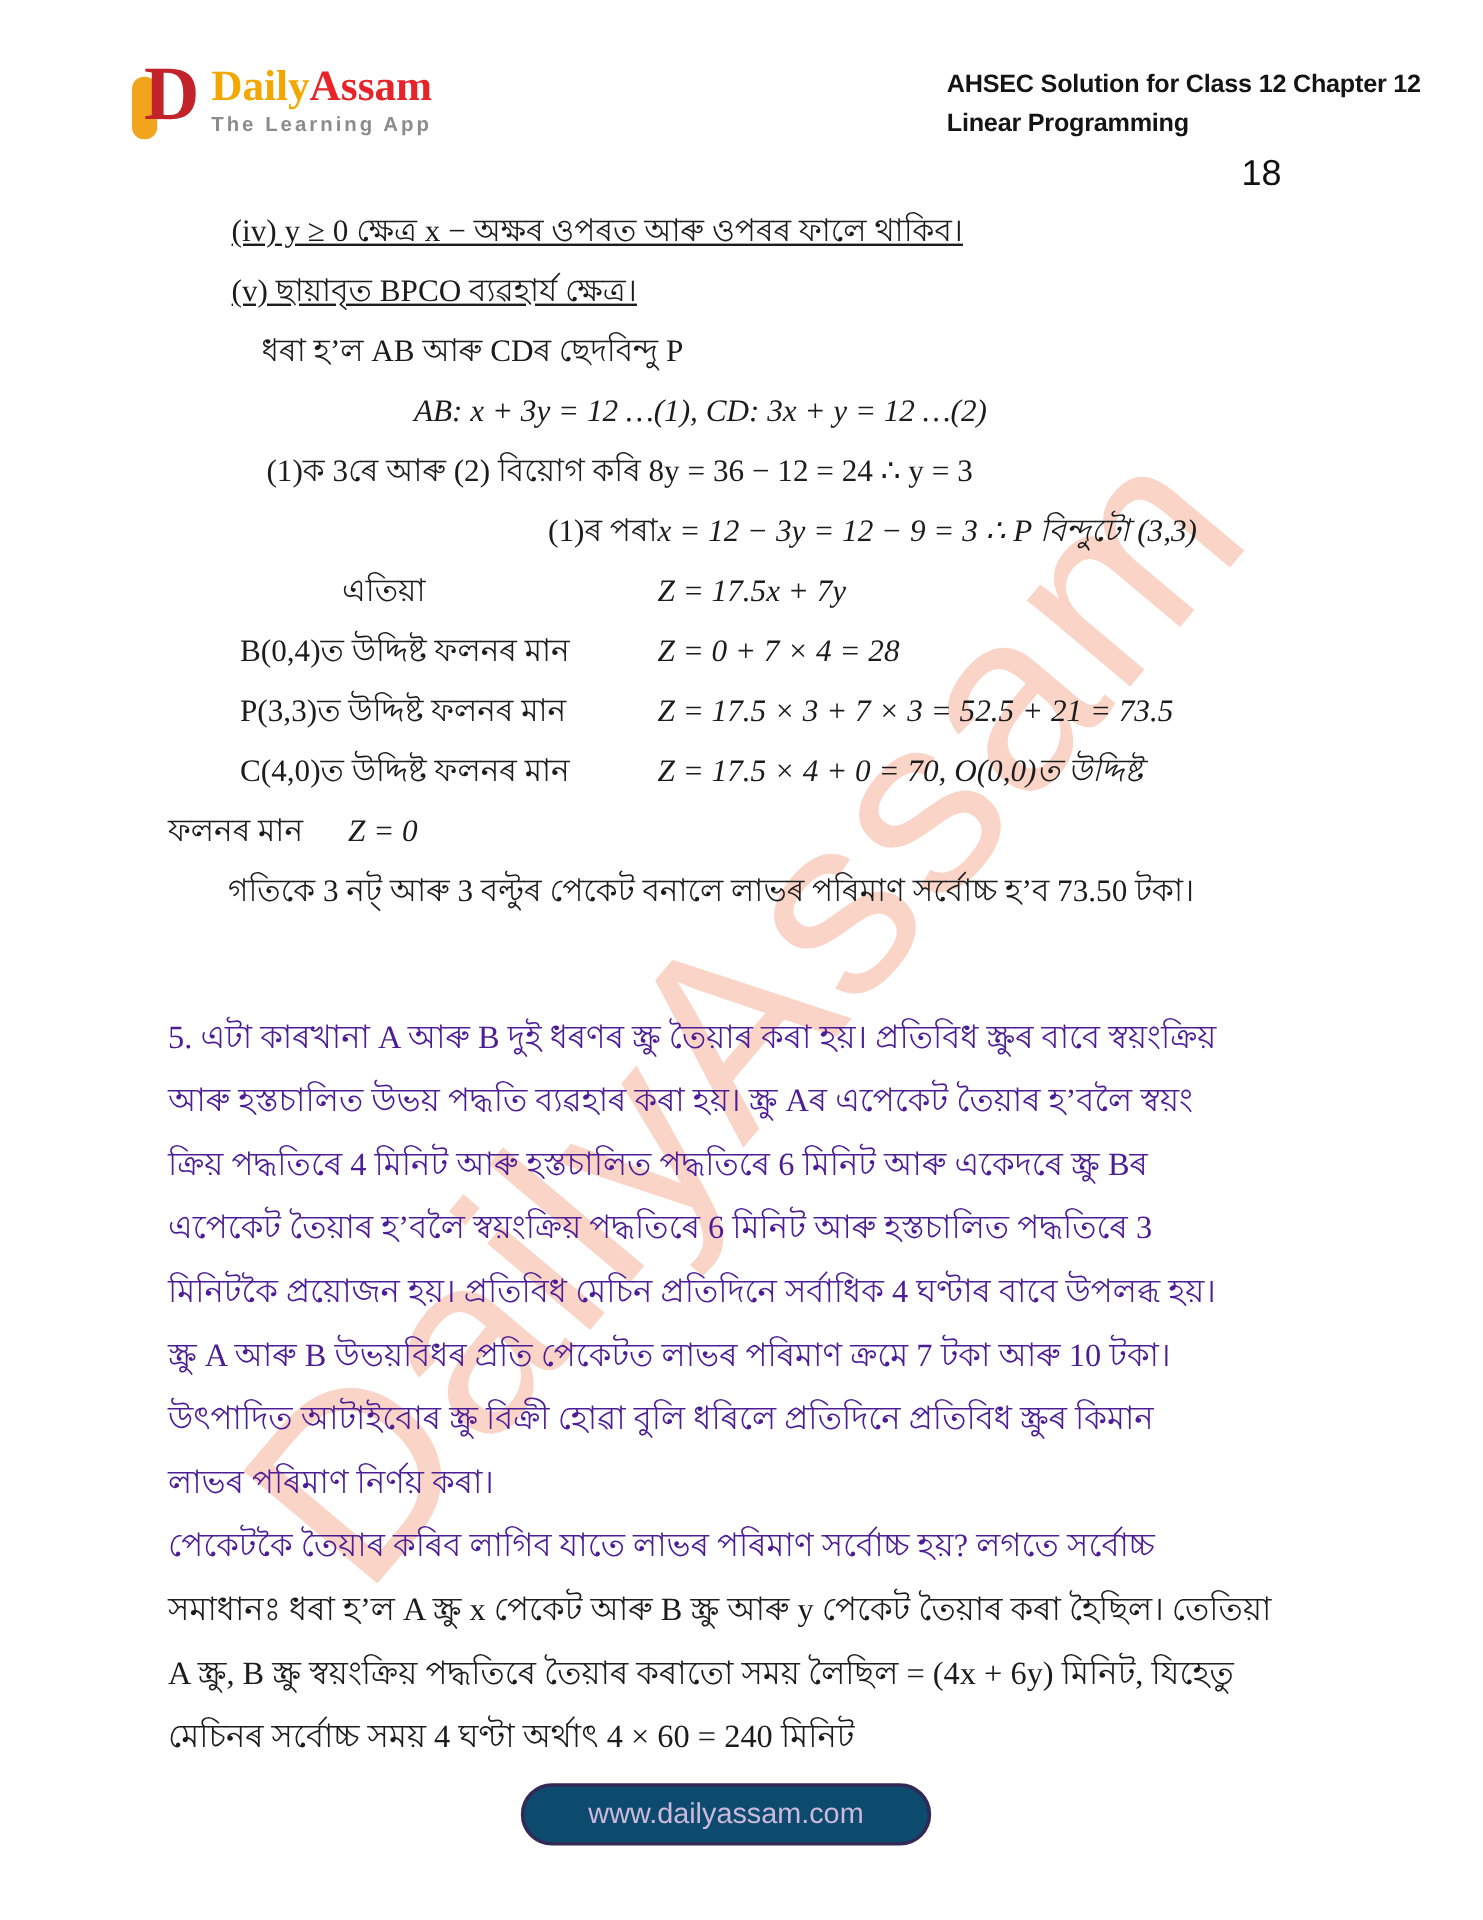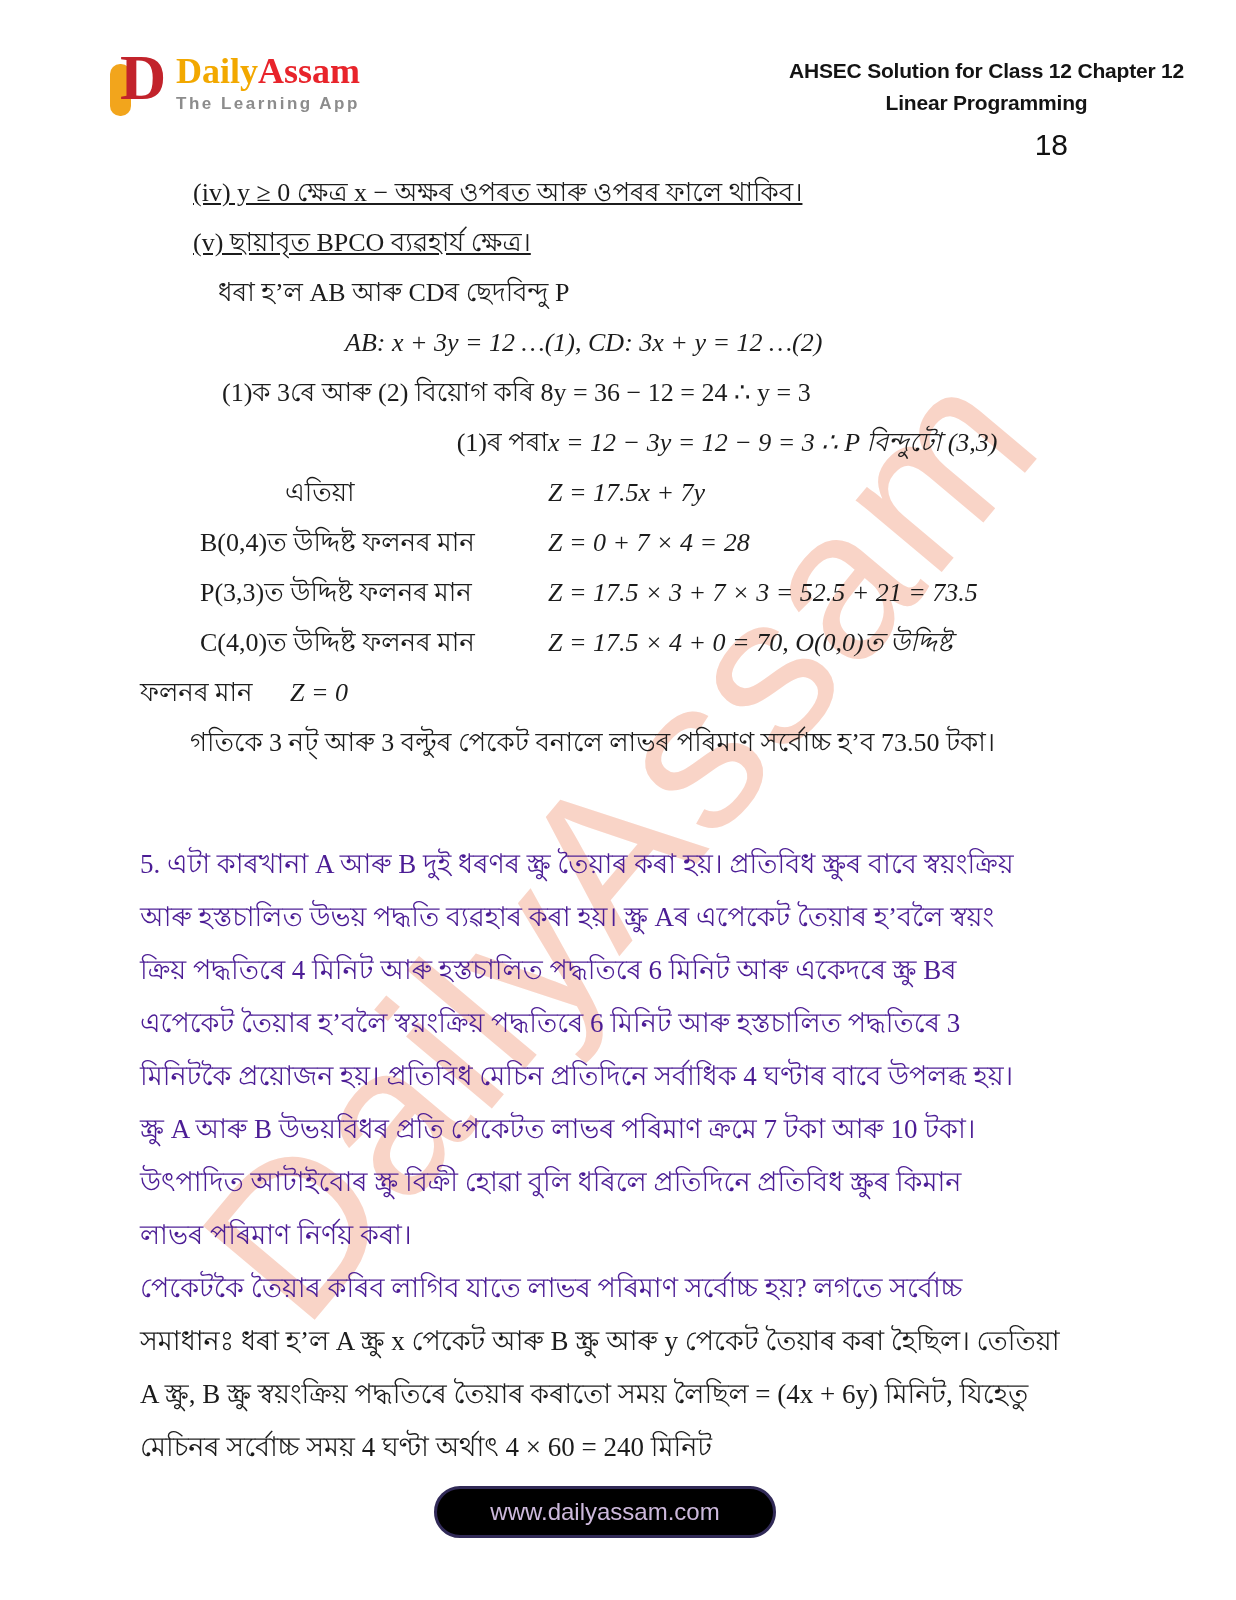--- a/index.html
+++ b/index.html
@@ -20,21 +20,21 @@
                   background:#F2A51C;border-radius:10px;}
   .logo-icon .dee{position:absolute;left:10px;top:-8px;font-family:"Liberation Serif",serif;
                   font-weight:bold;font-size:64px;line-height:68px;color:#C2232B;}
   .brand{display:flex;flex-direction:column;}
   .brand-name{font-family:"Liberation Serif",serif;font-weight:bold;font-size:36px;line-height:38px;}
   .brand-name .w1{color:#F2A800;}
   .brand-name .w2{color:#E8242B;}
   .brand-tagline{font-family:"Liberation Sans",sans-serif;font-weight:bold;color:#8c8c8c;
                  font-size:17px;letter-spacing:2.5px;margin-top:4px;}
 
-  .doc-title{position:absolute;right:52px;top:55px;text-align:center;z-index:2;
+  .doc-title{position:absolute;right:52px;top:55px;text-align:left;z-index:2;
              font-family:"Liberation Sans",sans-serif;font-weight:bold;font-size:21px;
              line-height:1.5;color:#141414;letter-spacing:-0.2px;}
   .page-num{position:absolute;right:168px;top:128px;z-index:2;
             font-family:"Liberation Sans",sans-serif;font-weight:500;font-size:30px;color:#111;}
 
   
   .content{position:absolute;left:140px;top:168px;width:990px;z-index:1;}
   .line{height:50px;line-height:50px;font-size:26px;white-space:nowrap;}
   .math{font-style:italic;}
   .two{display:grid;grid-template-columns:408px auto;}
@@ -47,21 +47,21 @@
   .ind-205{padding-left:205px;}
   .ind-82{padding-left:82px;}
   .ind-50{padding-left:50px;}
 
   .q5{margin-top:70px;color:#4c1d95;}
   .q5 .line{height:53px;line-height:53px;font-size:27px;}
   .sol5 .line{height:53px;line-height:53px;font-size:27px;}
 
   
   .footer-pill{position:absolute;left:605px;top:1486px;transform:translateX(-50%);
-               width:336px;height:46px;background:#000000;border:3px solid #312a57;
+               width:336px;height:46px;background:#0c4a6e;border:3px solid #312a57;
                border-radius:26px;display:flex;align-items:center;justify-content:center;
                z-index:2;cursor:pointer;}
   .footer-pill span{font-family:"Liberation Sans",sans-serif;font-size:24px;color:#cdb9dc;}
 </style>
 </head>
 <body>
 
 <div class="page">
 
   <div class="watermark">DailyAssam</div>

